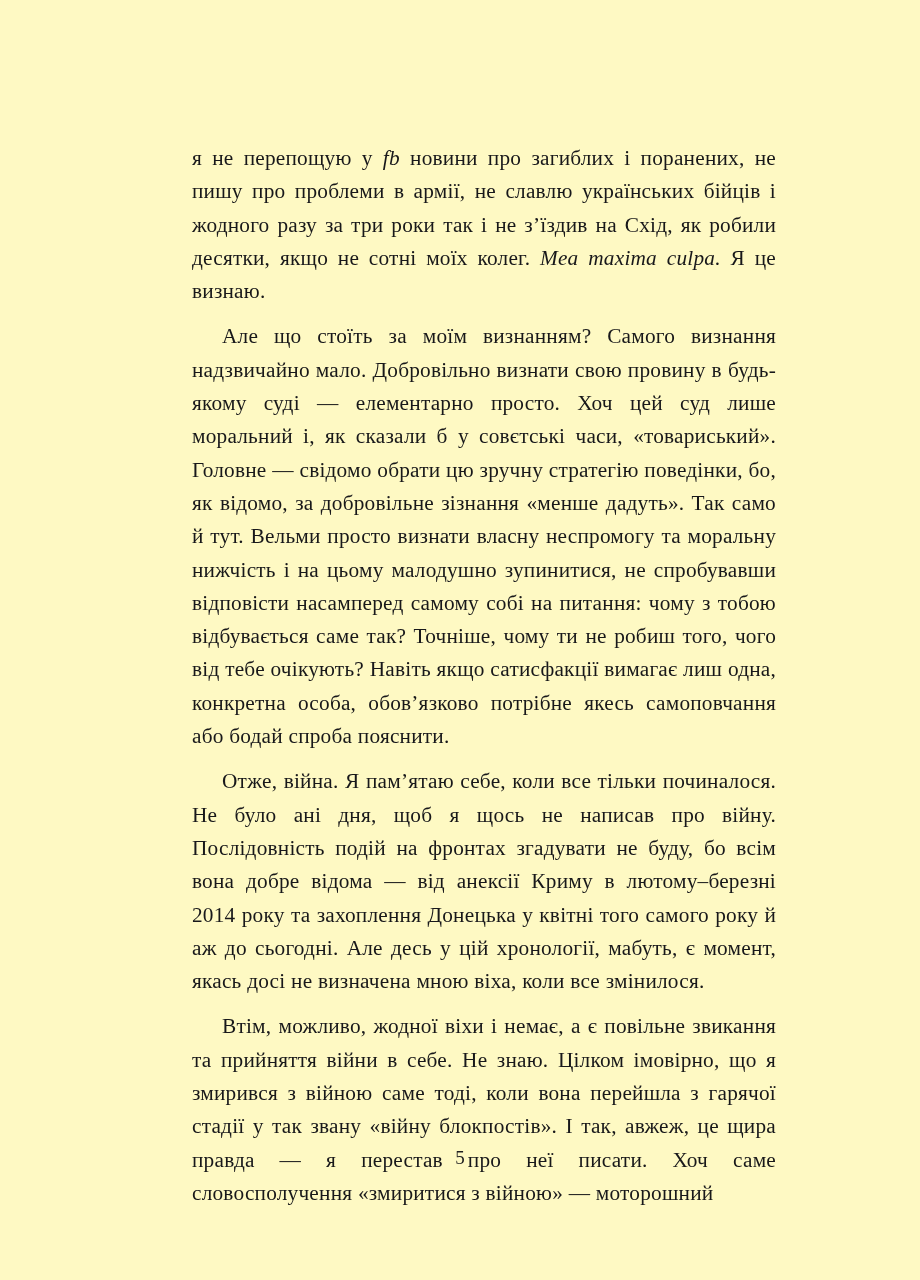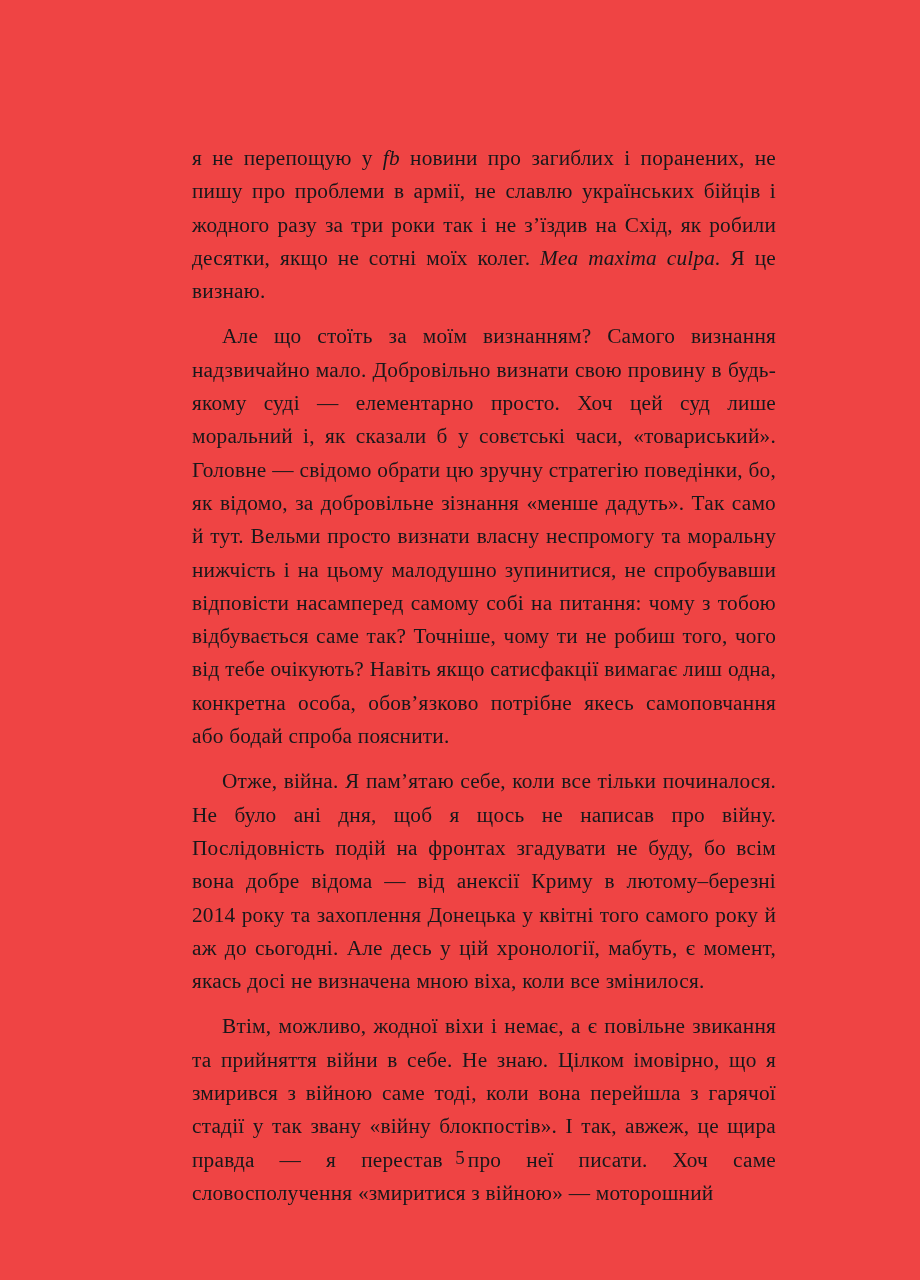--- a/index.html
+++ b/index.html
@@ -13,21 +13,21 @@
     background: #ffffff;
     font-family: "Liberation Serif", "DejaVu Serif", serif;
     color: #1a1a1a;
     overflow: hidden;
   }
 
   .page {
     position: relative;
     width: 920px;
     height: 1280px;
-    background: #ef4444;
+    background: #fef9c3;
     box-sizing: border-box;
   }
 
   .text-block {
     position: absolute;
     left: 192px;
     top: 142px;
     width: 584px;
   }
 

